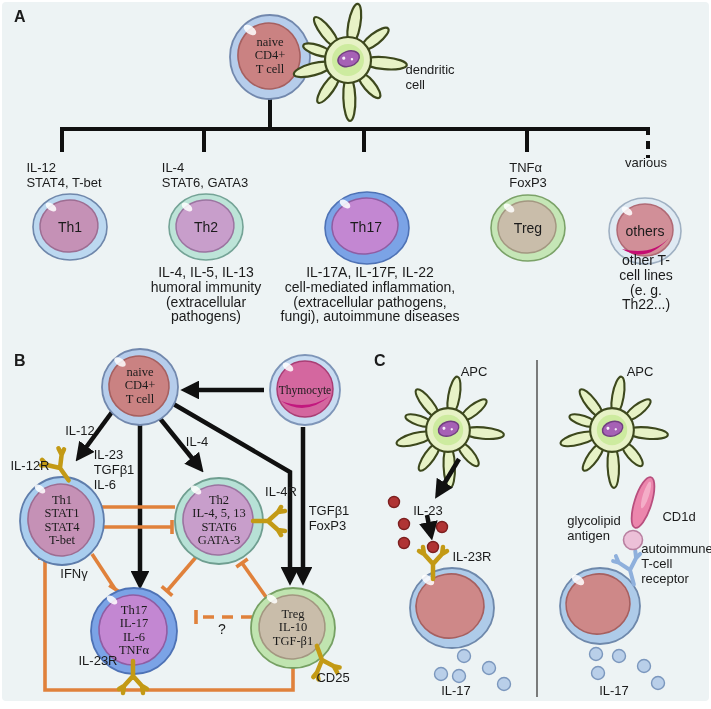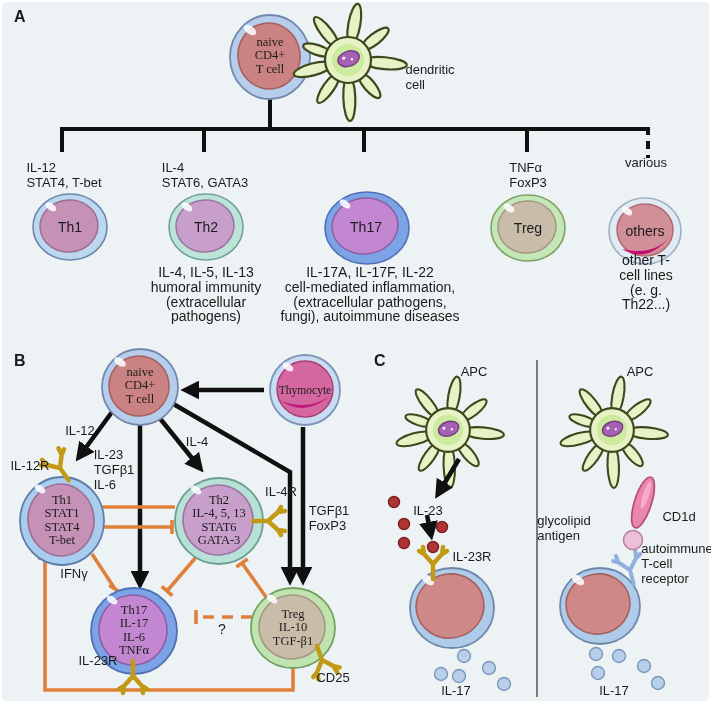--- a/index.html
+++ b/index.html
@@ -295,21 +295,21 @@
 IL-10
 TGF-β1</div>
 
 <div class="pl" style="left:374px;top:352px">C</div>
 <div class="lbl" style="left:474px;top:372px">APC</div>
 <div class="lbl" style="left:428px;top:511px">IL-23</div>
 <div class="lbl" style="left:472px;top:557px">IL-23R</div>
 <div class="lbl" style="left:456px;top:691px">IL-17</div>
 
 <div class="lbl" style="left:640px;top:372px">APC</div>
-<div class="lbl" style="left:564px;top:529px">glycolipid
+<div class="lbl" style="left:594px;top:529px">glycolipid
 antigen</div>
 <div class="lbl" style="left:679px;top:517px">CD1d</div>
 <div class="lbl" style="left:677px;top:564px">autoimmune
 T-cell
 receptor</div>
 <div class="lbl" style="left:614px;top:691px">IL-17</div>
 
 </div>
 
 </body></html>

